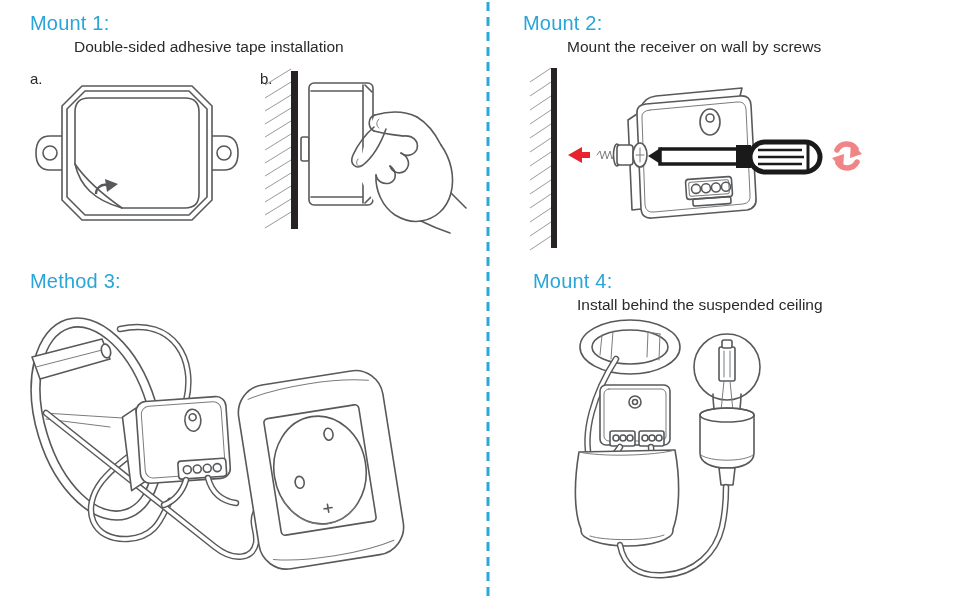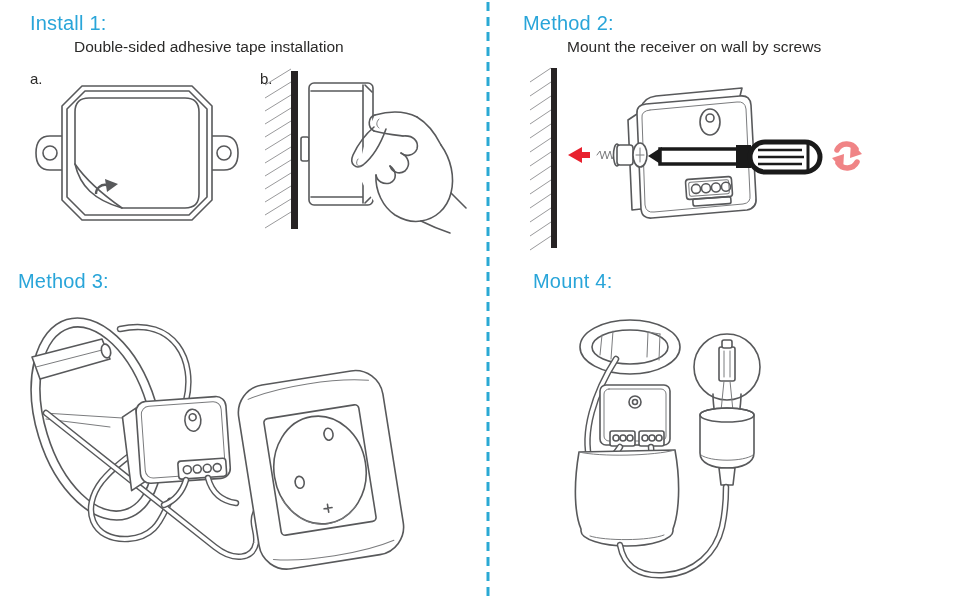--- a/index.html
+++ b/index.html
@@ -23,21 +23,21 @@
 </style>
 </head>
 <body>
 
 <div id="canvas">
 
   <svg class="abs" style="left:485px;top:0" width="6" height="600">
     <line x1="3" y1="2" x2="3" y2="598" stroke="#2AA9D4" stroke-width="3" stroke-dasharray="9 6"></line>
   </svg>
 
-  <div class="abs m-title" style="left:30px;top:12px">Install 1:</div>
+  <div class="abs m-title" style="left:30px;top:12px">Mount 1:</div>
   <div class="abs m-sub" style="left:30px;top:38px">Double-sided adhesive tape installation</div>
   <div class="abs fig-label" style="left:30px;top:70px">a.</div>
   <div class="abs fig-label" style="left:260px;top:70px">b.</div>
 
   <svg class="abs" style="left:30px;top:80px" width="215" height="150">
     <g>
       <path class="wh" d="M 34,56 L 20,56 Q 6,56 6,73 Q 6,90 20,90 L 34,90 Z"></path>
       <circle class="wh" cx="20" cy="73" r="7"></circle>
     </g>
     <g>
@@ -74,21 +74,21 @@
       <path class="ln" d="M 135,101 C 142,106 142,115 135,118 C 128,120 122,116 121,110"></path>
       <path class="ln" d="M 131,64 C 126,78 118,92 108,100 C 101,105 94,99 98,90 C 104,77 112,68 119,62"></path>
       <path class="lnthin" d="M 103,94 C 100,98 102,102 106,101"></path>
       <path class="ln" d="M 186,80 C 196,94 200,112 196,128 C 192,144 180,154 166,156"></path>
       <path class="ln" d="M 121,110 C 120,126 128,142 140,150 C 150,156 160,157 166,156"></path>
       <path class="ln" d="M 196,128 L 211,143"></path>
       <path class="ln" d="M 166,156 C 176,161 186,165 195,168"></path>
     </g>
   </svg>
 
-  <div class="abs m-title" style="left:523px;top:12px">Method 2:</div>
+  <div class="abs m-title" style="left:523px;top:12px">Mount 2:</div>
   <div class="abs m-sub" style="left:523px;top:38px">Mount the receiver on wall by screws</div>
 
   <svg class="abs" style="left:528px;top:60px" width="430" height="200">
     <path class="hatch" d="M2,22 L23,8 M2,36 L23,22 M2,50 L23,36 M2,64 L23,50 M2,78 L23,64 M2,92 L23,78 M2,106 L23,92 M2,120 L23,106 M2,134 L23,120 M2,148 L23,134 M2,162 L23,148 M2,176 L23,162 M2,190 L23,176"></path>
     <rect class="wall" x="23" y="8" width="6" height="180"></rect>
 
     <g>
       <path class="ln" d="M 113,48 C 115,40 120,37 128,36 L 214,28 L 212,36"></path>
       <path class="ln" d="M 109,54 L 100,60 L 104,150 L 113,149"></path>
       <path class="wh" d="M 118,44 L 212,36 Q 222,35 223,45 L 228,138 Q 229,148 219,150 L 124,158 Q 114,159 113,149 L 109,54 Q 108,45 118,44 Z"></path>
@@ -128,21 +128,21 @@
     </g>
 
     <g>
       <path d="M 309,90 A 11 11 0 0 1 328,89" fill="none" stroke="#F08486" stroke-width="5.5" stroke-linecap="round"></path>
       <polygon points="323,82 334,94 322,98" fill="#F08486"></polygon>
       <path d="M 329,102 A 11 11 0 0 1 310,103" fill="none" stroke="#F08486" stroke-width="5.5" stroke-linecap="round"></path>
       <polygon points="315,110 304,98 316,94" fill="#F08486"></polygon>
     </g>
   </svg>
 
-  <div class="abs m-title" style="left:18px;top:270px">Method 3:</div>
+  <div class="abs m-title" style="left:30px;top:270px">Method 3:</div>
 
   <svg class="abs" style="left:10px;top:315px" width="460" height="285">
     <g>
       <ellipse class="ln" cx="87" cy="104" rx="61" ry="104" transform="rotate(-17 87 104)"></ellipse>
       <ellipse class="ln" cx="87" cy="104" rx="52" ry="95" transform="rotate(-17 87 104)"></ellipse>
     </g>
     <g>
       <path class="wh" d="M 22,42 L 92,24 L 100,44 L 30,64 Z"></path>
       <path class="lnthin" d="M 26,52 L 96,34"></path>
       <ellipse class="wh" cx="96" cy="36" rx="4.5" ry="7" transform="rotate(-15 96 36)"></ellipse>
@@ -182,20 +182,21 @@
       <rect class="wh" x="262" y="96" width="96" height="118" rx="4"></rect>
       <ellipse class="wh" cx="310" cy="155" rx="46" ry="54"></ellipse>
       <path class="lnthin" d="M 268,178 A 46 54 0 0 0 340,196"></path>
       <ellipse class="ln" cx="324" cy="121" rx="4.5" ry="6"></ellipse>
       <ellipse class="ln" cx="288" cy="164" rx="4.5" ry="6"></ellipse>
       <path class="ln" d="M 308,194 L 316,194 M 312,190 L 312,198"></path>
     </g>
   </svg>
 
   <div class="abs m-title" style="left:533px;top:270px">Mount 4:</div>
+  <div class="abs m-sub" style="left:533px;top:296px">Install behind the suspended ceiling</div>
 
   <svg class="abs" style="left:520px;top:315px" width="438" height="285">
     <g>
       <ellipse class="ln" cx="110" cy="32" rx="50" ry="27"></ellipse>
       <ellipse class="ln" cx="110" cy="32" rx="38" ry="17"></ellipse>
       <path class="lnthin" d="M 128,17 L 127,42 M 140,19 L 139,45 M 128,17 L 140,19 M 82,20 L 80,40 M 93,16 L 91,44"></path>
     </g>
     <g>
       <path class="tube-o" d="M 96,44 C 74,78 62,118 70,146"></path>
       <path class="tube-i" d="M 96,44 C 74,78 62,118 70,146"></path>

